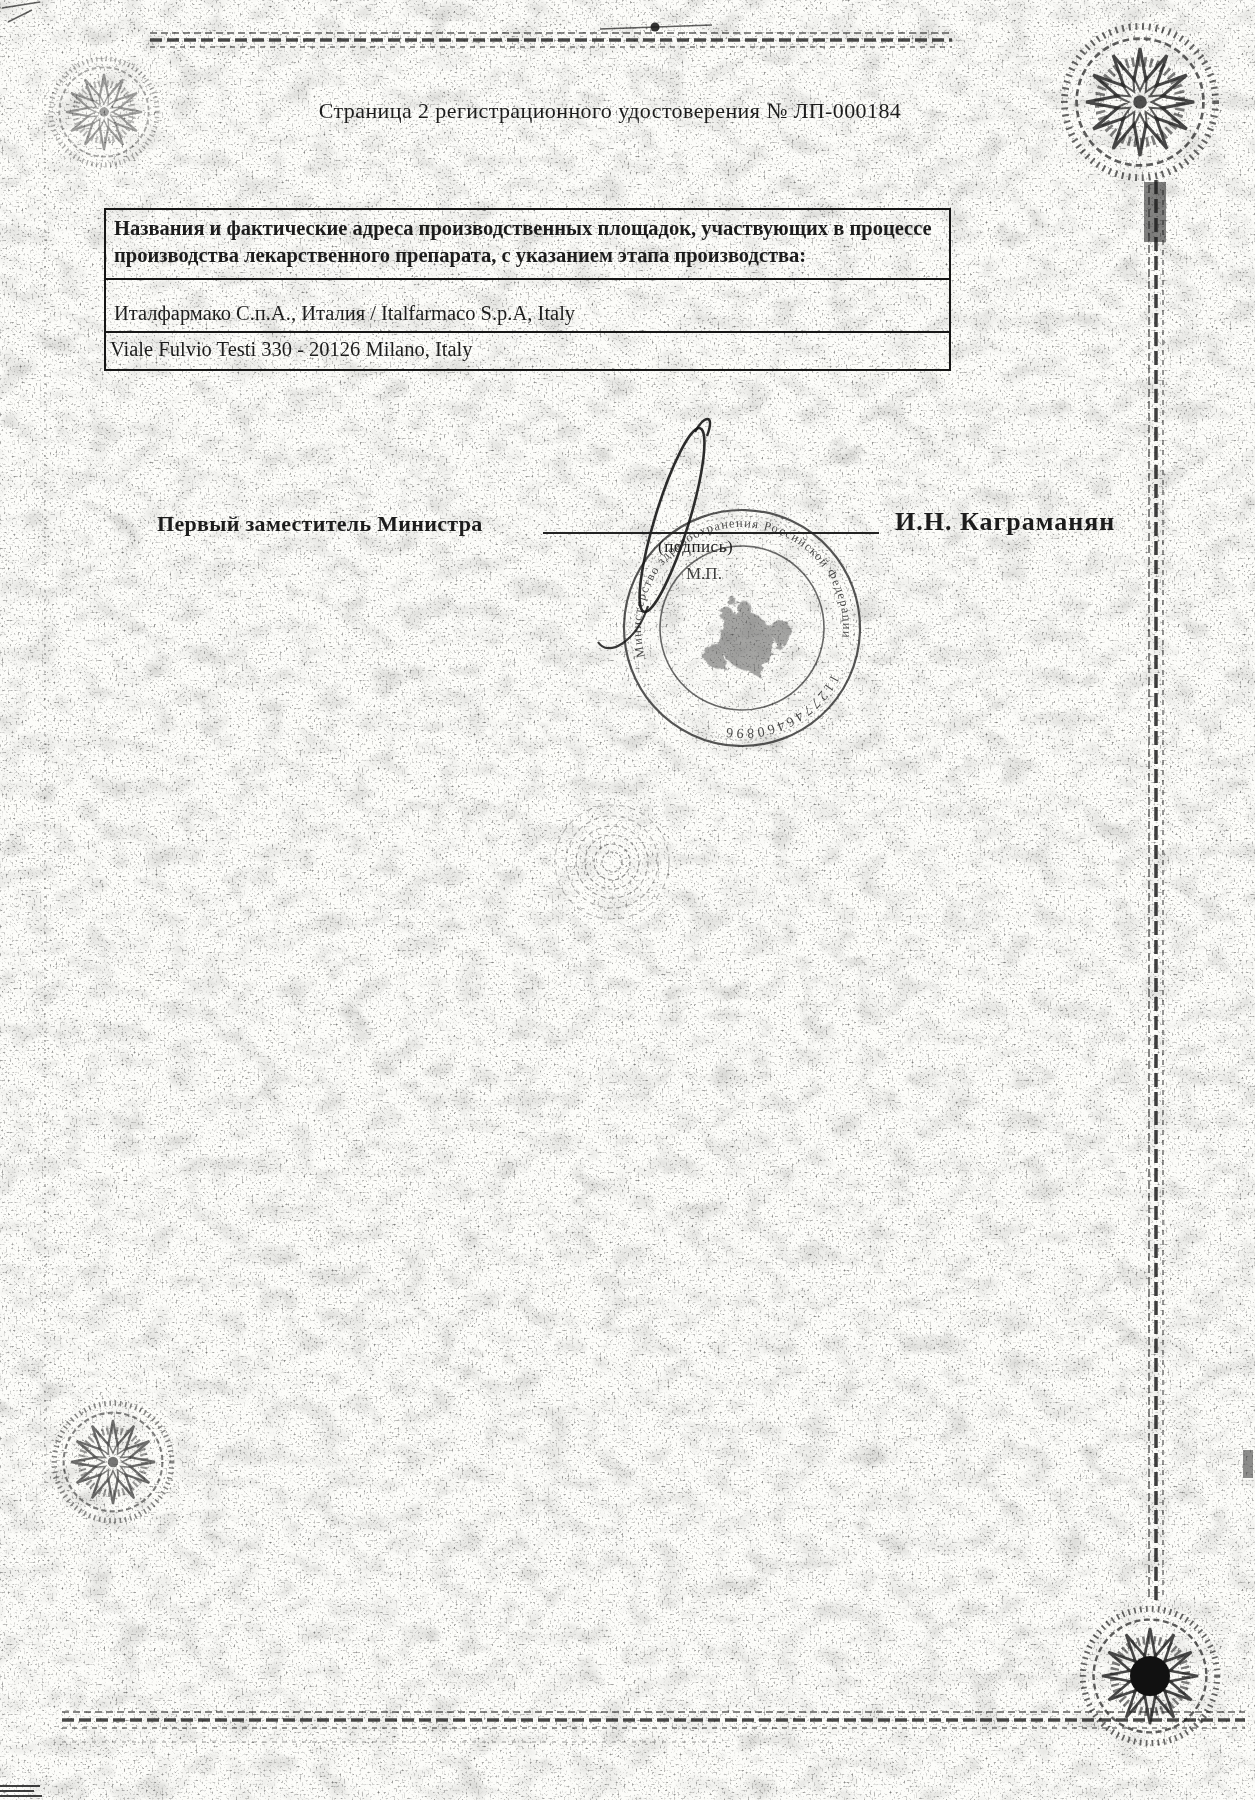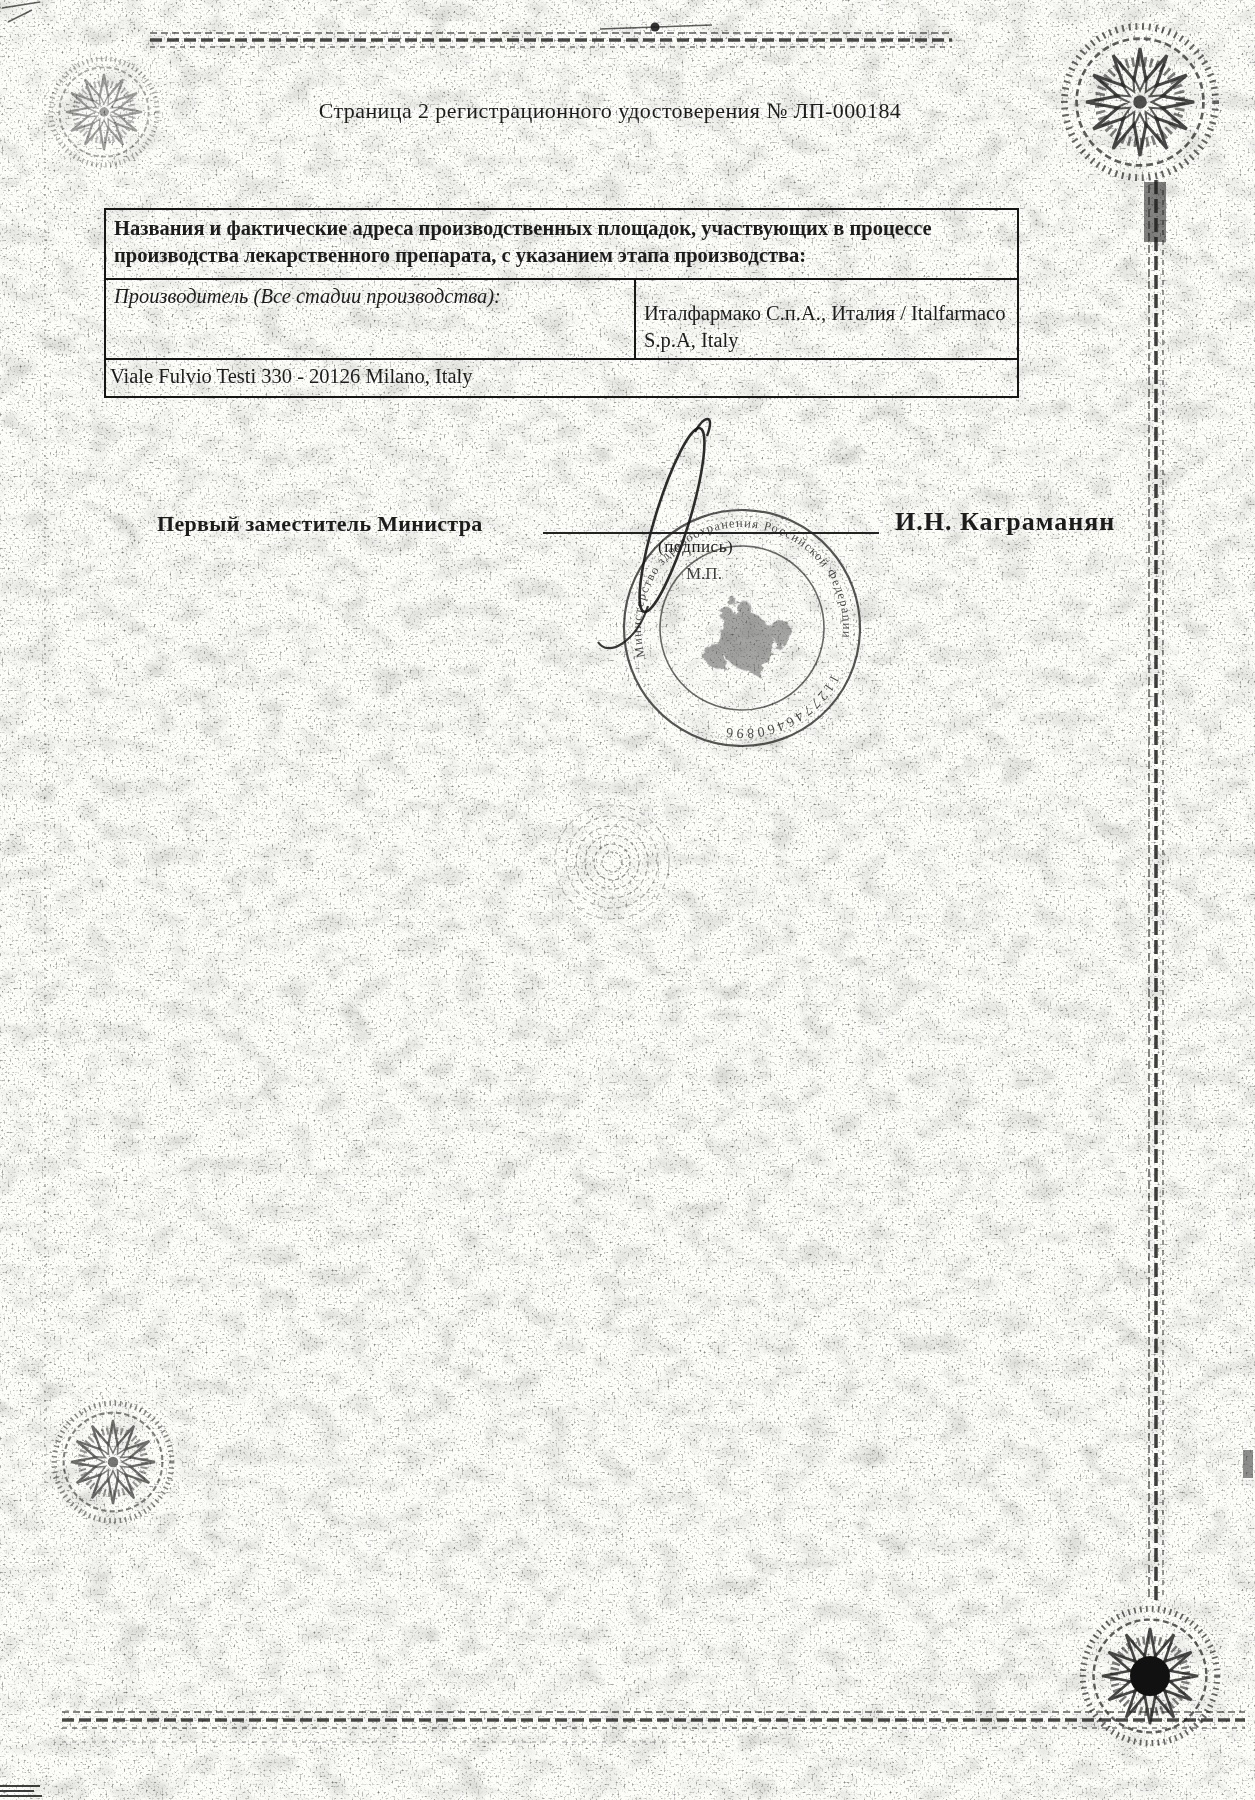--- a/index.html
+++ b/index.html
@@ -7,21 +7,21 @@
     position:relative;width:1255px;height:1800px;margin:0 auto;
     background:#fcfcf9;overflow:hidden;
     font-family:"Liberation Serif","DejaVu Serif",serif;color:#1c1c1c;
   }
   .deco{position:absolute;left:0;top:0;width:1255px;height:1800px;}
   .title{
     position:absolute;left:170px;top:98px;width:880px;text-align:center;
     font-size:22px;letter-spacing:.4px;white-space:nowrap;
   }
   .sites-table{
-    position:absolute;left:104px;top:208px;width:915px;
+    position:absolute;left:104px;top:208px;width:847px;
     border:2px solid #161616;box-sizing:border-box;
   }
   .t-header{
     padding:5px 10px 10px 8px;font-weight:bold;font-size:20.5px;line-height:1.3;
     border-bottom:2px solid #161616;
   }
   .t-row{display:flex;border-bottom:2px solid #161616;}
   .t-cell{box-sizing:border-box;font-size:20.5px;}
   .t-cell.left{
     width:530px;border-right:2px solid #161616;font-style:italic;
@@ -150,21 +150,20 @@
       <path d="M 695,432 C 703,416 716,412 707,436" stroke-width="2.4" opacity=".9"></path>
       <path d="M 648,606 C 636,642 608,658 598,642" stroke-width="2.2" opacity=".85"></path>
     </g>
   </svg>
 
   <div class="title">Страница 2 регистрационного удостоверения № ЛП-000184</div>
 
   <div class="sites-table">
     <div class="t-header">Названия и фактические адреса производственных площадок, участвующих в процессе производства лекарственного препарата, с указанием этапа производства:</div>
     <div class="t-row">
-      <div class="t-cell left">Производитель (Все стадии производства):</div>
       <div class="t-cell right">Италфармако С.п.А., Италия / Italfarmaco S.p.A, Italy</div>
     </div>
     <div class="t-foot">Viale Fulvio Testi 330 - 20126 Milano, Italy</div>
   </div>
 
   <div class="sig-post">Первый заместитель Министра</div>
   <div class="sig-line"></div>
   <div class="sig-caption">(подпись)</div>
   <div class="sig-name">И.Н. Каграманян</div>
   <div class="stamp-mark">М.П.</div>

